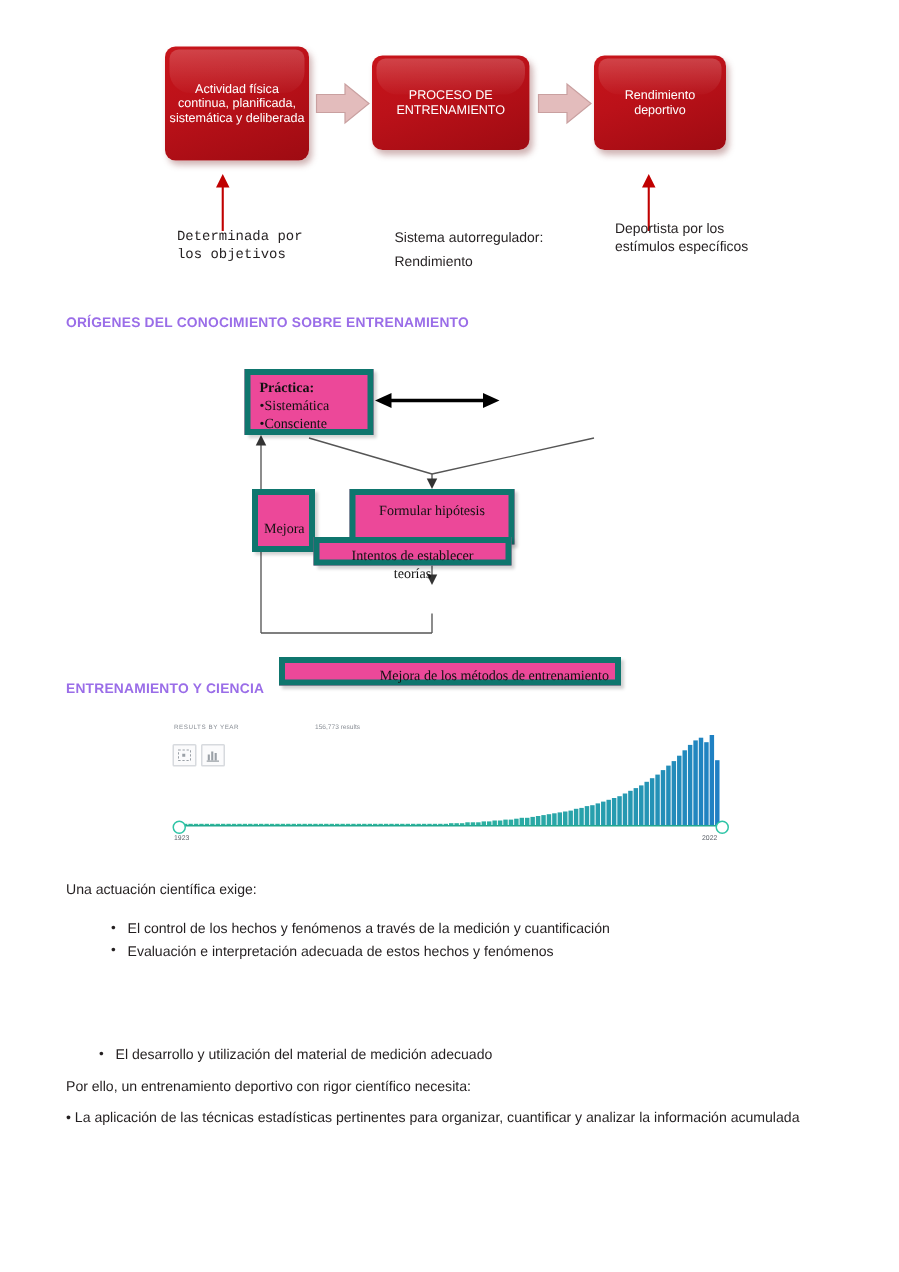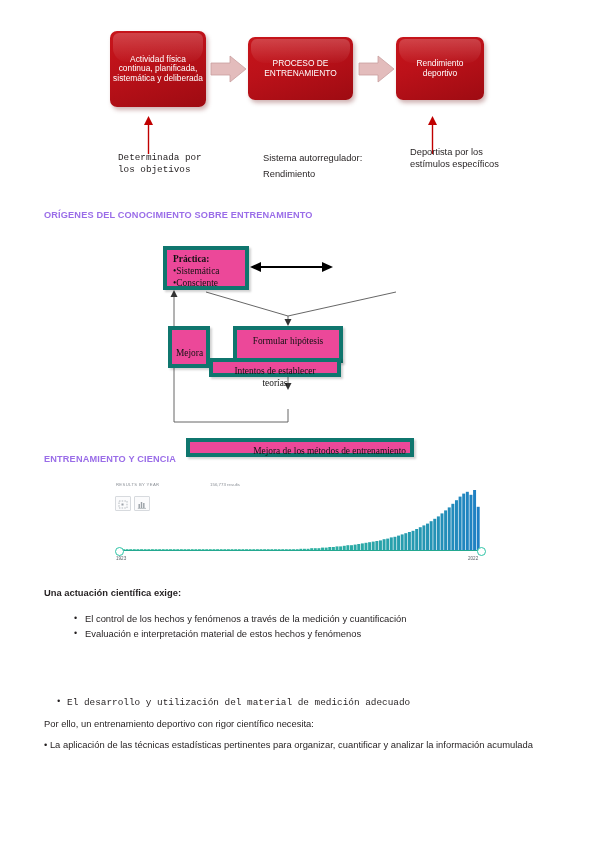--- a/index.html
+++ b/index.html
@@ -172,24 +172,24 @@
   #chart-year-start { left: 6px; }
   #chart-year-end   { left: 358px; }
 
   
   .body-text {
     position: absolute;
     font-size: 9.4px;
     line-height: 1.5;
     color: #231f20;
   }
-  #para-exige      { left: 44px; top: 586px; width: 480px; font-weight: bold; }
+  #para-exige      { left: 44px; top: 586px; width: 480px; }
   #list-exige      { left: 74px; top: 612px; width: 470px; }
   #para-necesita   { left: 44px; top: 669px; width: 480px; margin-top: 48px; }
-  #list-necesita   { left: 56px; top: 696px; width: 470px; font-family: Liberation Mono, monospace; }
+  #list-necesita   { left: 66px; top: 696px; width: 470px; }
   #para-aplicacion { left: 44px; top: 738px; width: 500px; }
   .bullet-line {
     position: relative;
     padding-left: 11px;
     margin: 0 0 1px 0;
     white-space: nowrap;
   }
   .bullet-line::before {
     content: "\2022";
     position: absolute;
@@ -418,21 +418,21 @@
   <div class="chart-handle" id="chart-handle-right"></div>
 
   <div class="chart-year" id="chart-year-start">1923</div>
   <div class="chart-year" id="chart-year-end">2022</div>
 </div>
 
 <div class="body-text" id="para-exige">Una actuación científica exige:</div>
 
 <div class="body-text" id="list-exige">
   <div class="bullet-line">El control de los hechos y fenómenos a través de la medición y cuantificación</div>
-  <div class="bullet-line">Evaluación e interpretación material de estos hechos y fenómenos</div>
+  <div class="bullet-line">Evaluación e interpretación adecuada de estos hechos y fenómenos</div>
 </div>
 
 <div class="body-text" id="para-necesita">Por ello, un entrenamiento deportivo con rigor científico necesita:</div>
 
 <div class="body-text" id="list-necesita">
   <div class="bullet-line">El desarrollo y utilización del material de medición adecuado</div>
 </div>
 
 <div class="body-text" id="para-aplicacion">
   <span class="indent-first">• La aplicación de las técnicas estadísticas pertinentes para organizar, cuantificar y analizar la información acumulada</span>

